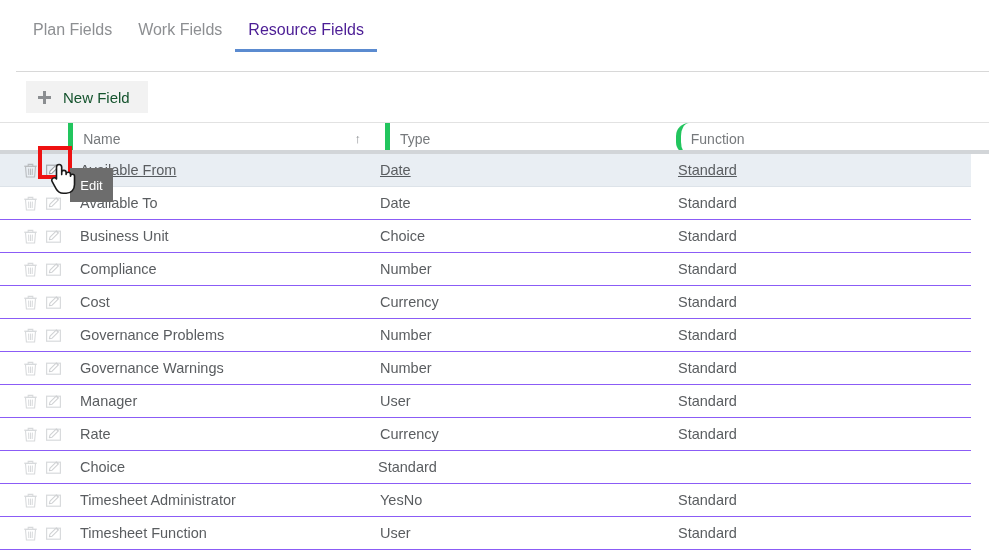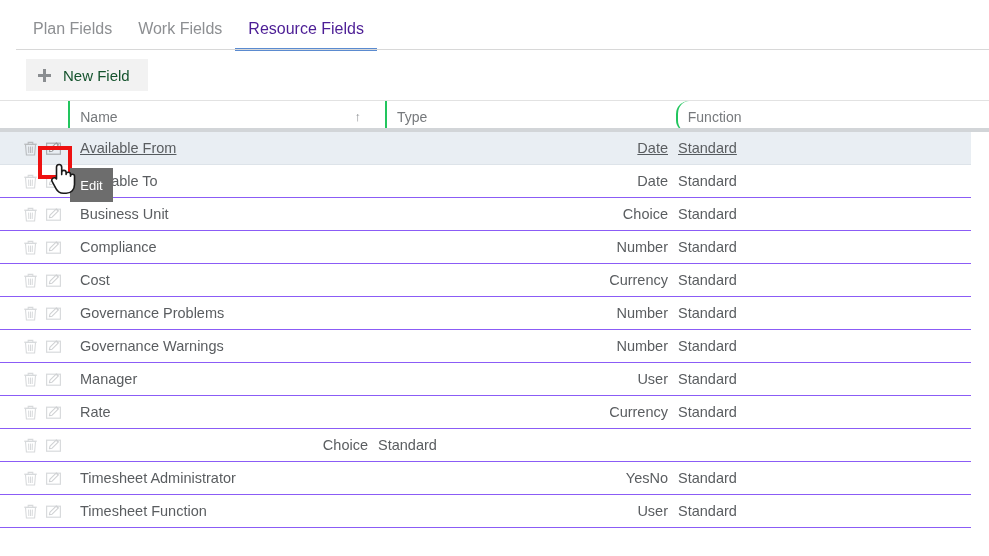--- a/index.html
+++ b/index.html
@@ -26,24 +26,25 @@
   .tabbar-rule {
     position: absolute;
     left: 16px;
     right: 0;
     bottom: 0;
     height: 1px;
     background: #d8d8d8;
   }
   .tabs {
     display: flex;
-    align-items: flex-end;
+    align-items: flex-start;
     height: 100%;
     padding-left: 20px;
     box-sizing: border-box;
+    margin-top: 22px;
   }
   .tab {
     position: relative;
     font-size: 16px;
     color: #8d8f92;
     padding: 0 13px 13px 13px;
     line-height: 1;
     white-space: nowrap;
     cursor: pointer;
   }
@@ -118,21 +119,21 @@
     font-size: 14px;
     color: #76797c;
     box-sizing: border-box;
     height: 32px;
     display: flex;
     align-items: center;
     padding-left: 10px;
     cursor: pointer;
   }
   .hcell.divider {
-    border-left: 2px solid #22c55e;
+    border-left: 5px solid #22c55e;
     justify-content: space-between;
   }
   .hcell-icons { width: 70px; padding-left: 0; cursor: default; }
   .hcell-name { width: 300px; }
   .hcell-type { width: 298px; margin-left: 24px; }
   .hcell-function { width: 321px; border-radius: 13px; }
   .sort-arrow {
     margin-left: 9px;
     font-size: 13px;
     color: #8b8e91;
@@ -171,21 +172,21 @@
   }
   .cell-icons {
     width: 70px;
     padding-left: 0;
     display: flex;
     align-items: center;
     gap: 6px;
     padding-left: 22px;
   }
   .cell-name { width: 300px; }
-  .cell-type { width: 298px; text-align: right; }
+  .cell-type { width: 298px; }
   .cell-function { width: 303px; }
 
   .ico {
     width: 17px;
     height: 17px;
     display: inline-block;
     line-height: 0;
     cursor: pointer;
   }
   .ico svg { display: block; }

